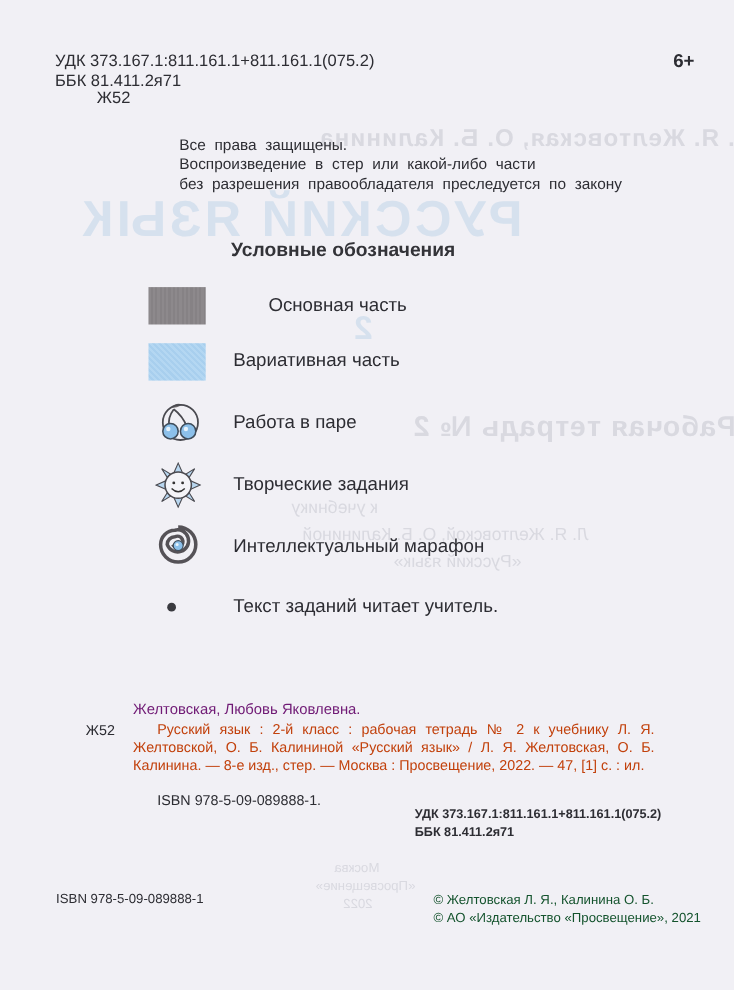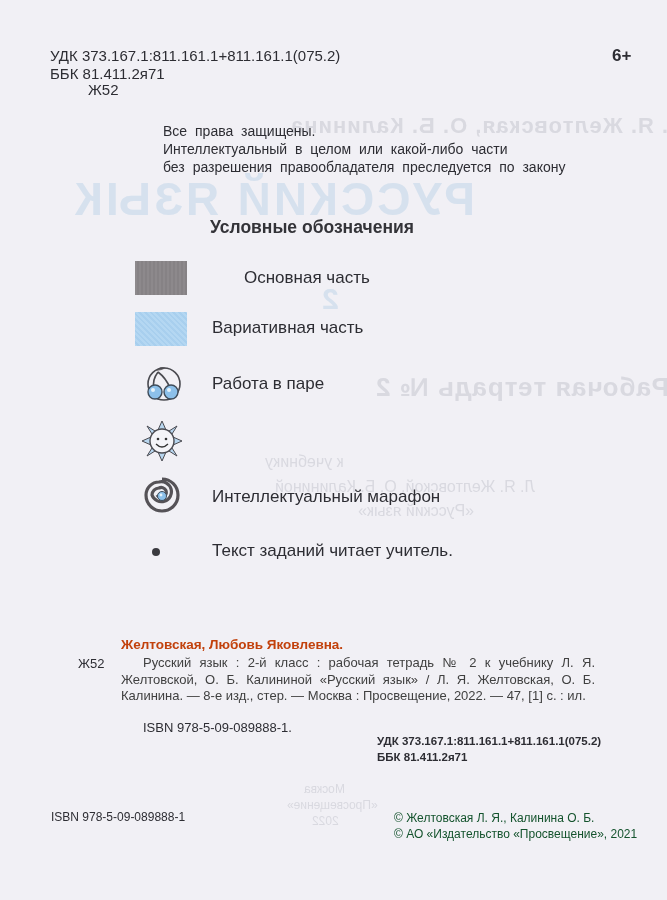--- a/index.html
+++ b/index.html
@@ -24,22 +24,22 @@
     .legend-label { font-size: 17px; color: #2d2d33; }
 
     .swatch { position: absolute; width: 52px; height: 34px; }
     .swatch.main { background: repeating-linear-gradient(90deg, #8d898c 0 2px, #868285 2px 4px); }
     .swatch.var { background: repeating-linear-gradient(45deg, #b4d7f2 0 2px, #a8cfee 2px 4px); }
 
     .icon { position: absolute; width: 40px; height: 40px; }
     .dot { position: absolute; width: 8px; height: 8px; border-radius: 50%; background: #3a3a3f; }
 
     .biblio { font-size: 13px; line-height: 16px; color: #2d2d33; }
-    .biblio-bold { font-size: 13.5px; font-weight: bold; color: #c2410c; }
-    .biblio-text { font-size: 13px; line-height: 16.5px; color: #404040; text-align: justify; width: 474px; white-space: normal; }
+    .biblio-bold { font-size: 13.5px; font-weight: normal; color: #701a75; }
+    .biblio-text { font-size: 13px; line-height: 16.5px; color: #c2410c; text-align: justify; width: 474px; white-space: normal; }
     .codes-bold { font-size: 11.5px; font-weight: bold; line-height: 16px; color: #2d2d33; }
     .isbn-bold { font-size: 12px; font-weight: normal; color: #2d2d33; }
     .copy { font-size: 12px; line-height: 16px; color: #14532d; }
   </style>
 </head>
 <body>
 
 <div class="page">
 
   <div class="ghost" style="left:290px; top:113px; font-size:22px; letter-spacing:1px;">Л. Я. Желтовская, О. Б. Калинина</div>
@@ -52,21 +52,21 @@
   <div class="ghost" style="left:304px; top:782px; font-size:12px; font-weight:normal;">Москва</div>
   <div class="ghost" style="left:287px; top:798px; font-size:12px; font-weight:normal;">«Просвещение»</div>
   <div class="ghost" style="left:312px; top:814px; font-size:12px; font-weight:normal;">2022</div>
 
   <div class="abs codes" style="left:50px; top:47px;">УДК 373.167.1:811.161.1+811.161.1(075.2)</div>
   <div class="abs codes" style="left:50px; top:65px;">ББК 81.411.2я71</div>
   <div class="abs codes" style="left:88px; top:81px;">Ж52</div>
   <div class="abs age" style="left:612px; top:46px;">6+</div>
 
   <div class="abs rights" style="left:163px; top:122px;">Все права защищены.</div>
-  <div class="abs rights" style="left:163px; top:140px;">Интеллектуальный в целом или какой-либо части</div>
+  <div class="abs rights" style="left:163px; top:140px;">Воспроизведение в стер или какой-либо части</div>
   <div class="abs rights" style="left:163px; top:158px;">без разрешения правообладателя преследуется по закону</div>
 
   <div class="abs legend-title" style="left:210px; top:217px;">Условные обозначения</div>
 
   <div class="swatch main" style="left:135px; top:261px;"></div>
   <div class="abs legend-label" style="left:212px; top:268px;margin-left:32px;">Основная часть</div>
 
   <div class="swatch var" style="left:135px; top:312px;"></div>
   <div class="abs legend-label" style="left:212px; top:318px;">Вариативная часть</div>
 
@@ -90,20 +90,21 @@
       <polygon points="6,6 14,11 11,14"></polygon>
       <polygon points="36,6 31,14 28,11"></polygon>
       <polygon points="6,36 11,28 14,31"></polygon>
       <polygon points="36,36 28,31 31,28"></polygon>
     </g>
     <circle cx="21" cy="21" r="12" fill="#f4f4f8" stroke="#4a4a50" stroke-width="1.4"></circle>
     <circle cx="17" cy="19" r="1.3" fill="#333"></circle>
     <circle cx="25" cy="19" r="1.3" fill="#333"></circle>
     <path d="M15 24 Q21 30 27 24" stroke="#333" stroke-width="1.3" fill="none"></path>
   </svg>
+  <div class="abs legend-label" style="left:212px; top:430px;">Творческие задания</div>
 
   <svg class="icon" style="left:142px; top:475px;" viewBox="0 0 40 40">
     <path d="M20 4 A16 16 0 1 1 4 20 A13 13 0 0 1 17 7 A10 10 0 1 1 10 20 A7 7 0 0 1 17 13 A5 5 0 1 1 15 20" stroke="#555257" stroke-width="3.2" fill="none"></path>
     <circle cx="20" cy="21" r="4.5" fill="#8cc0ea" stroke="#3f4c5a" stroke-width="1"></circle>
     <circle cx="19" cy="20" r="1.4" fill="#e6f2fb"></circle>
   </svg>
   <div class="abs legend-label" style="left:212px; top:487px;">Интеллектуальный марафон</div>
 
   <div class="dot" style="left:152px; top:548px;"></div>
   <div class="abs legend-label" style="left:212px; top:541px;">Текст заданий читает учитель.</div>

